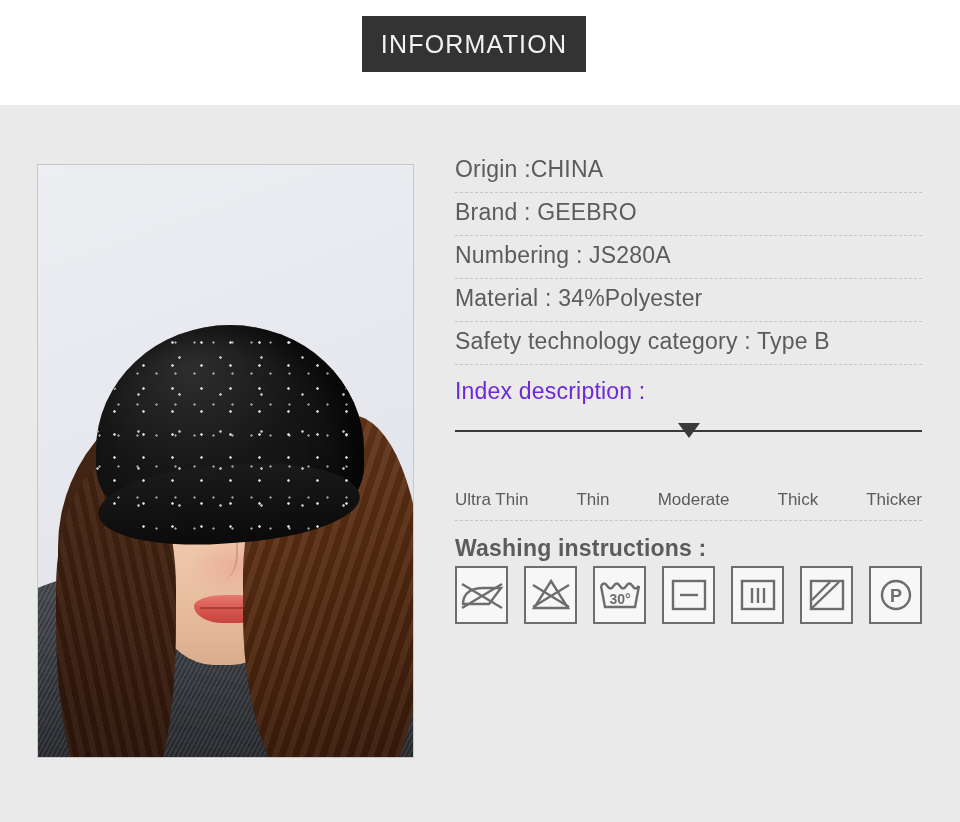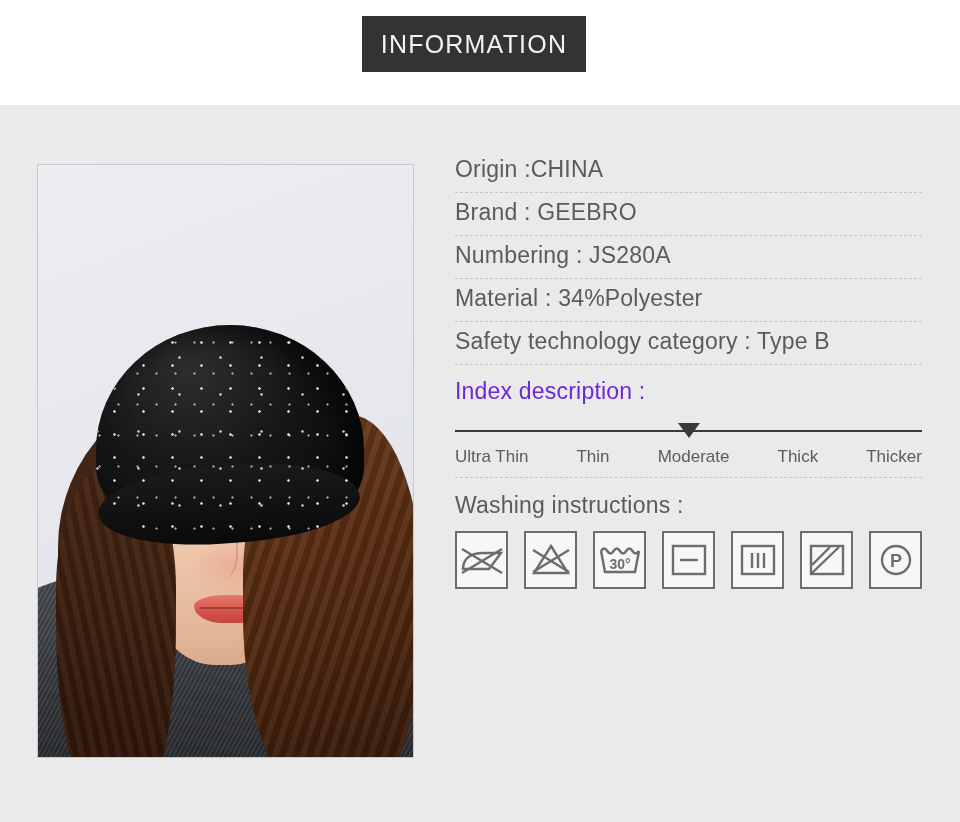--- a/index.html
+++ b/index.html
@@ -233,31 +233,32 @@
   }
   .index-labels {
     display: flex;
     justify-content: space-between;
     margin-top: 9px;
   }
   .index-label {
     font-size: 17px;
     color: #5b5b5b;
     white-space: nowrap;
+    margin-top: 43px;
   }
 
   
   .wash-block { padding-top: 14px; }
   .wash-title {
-    font-size: 23px; color: #5b5b5b; font-weight: 400; letter-spacing: .2px;
+    font-size: 23px; color: #5b5b5b; font-weight: 700; letter-spacing: .2px;
   }
   .wash-icons {
     display: flex;
     gap: 16px;
-    margin-top: 12px;
+    margin-top: 4px;
     justify-content: center;
   }
   .wash-icon {
     width: 63px; height: 58px;
     border: 2px solid #6d6d6d;
     background: #f7f7f7;
     box-sizing: border-box;
     display: flex; align-items: center; justify-content: center;
   }
   .wash-icon svg { display: block; }

